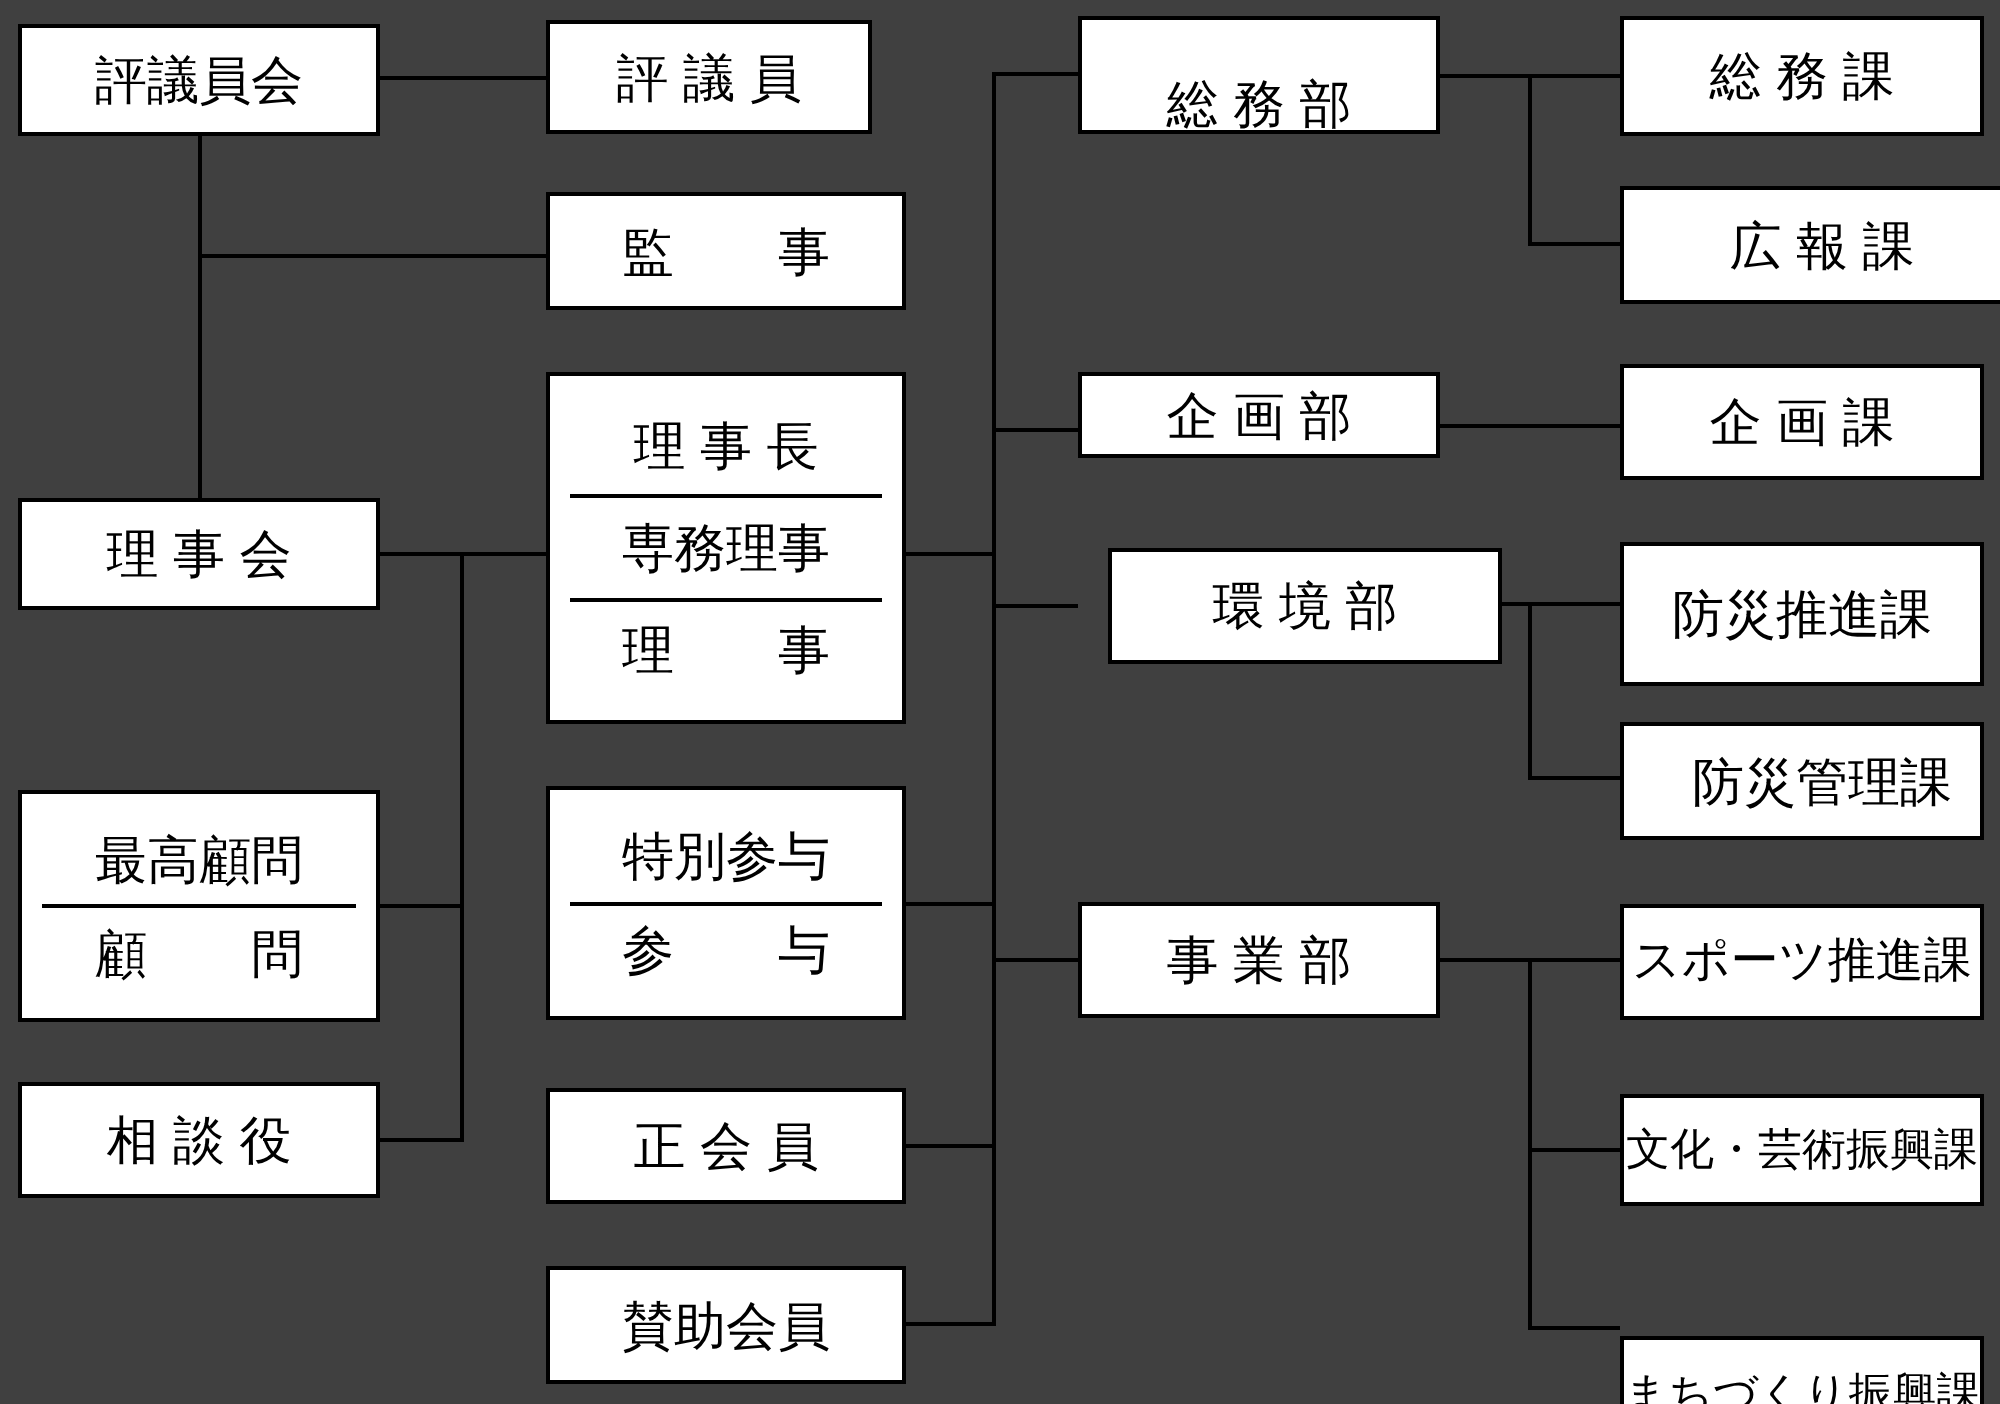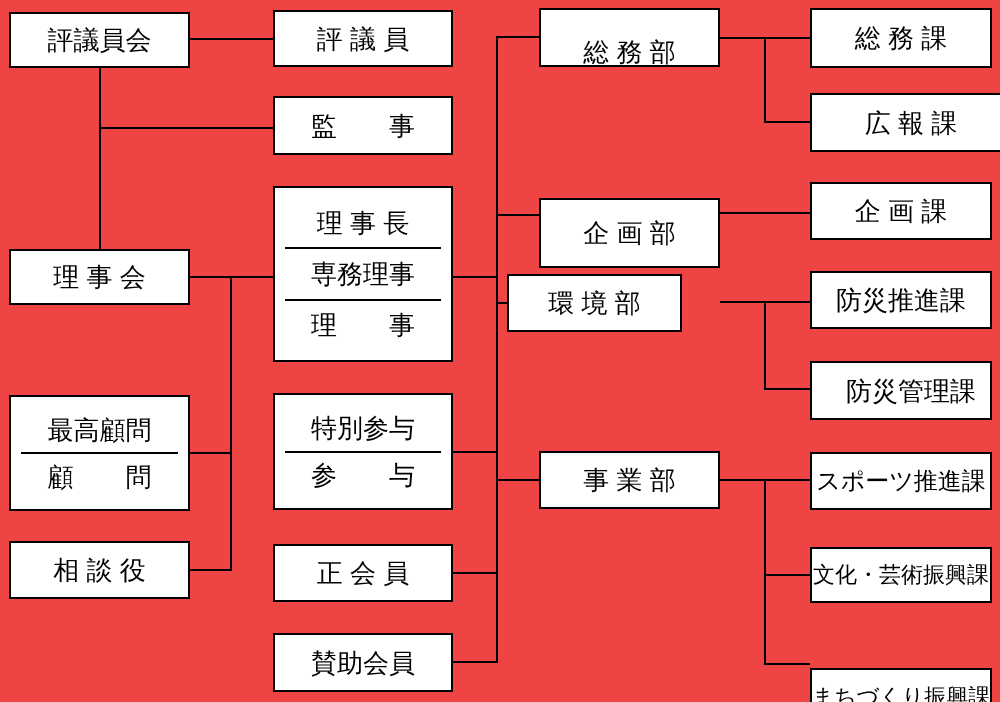--- a/index.html
+++ b/index.html
@@ -4,21 +4,21 @@
 <style>
   html, body {
     margin: 0;
     padding: 0;
     background: #ffffff;
   }
   .stage {
     position: relative;
     width: 1000px;
     height: 702px;
-    background: #ef4444;
+    background: #404040;
     font-family: "Liberation Sans", "DejaVu Sans", sans-serif;
     color: #000000;
     overflow: hidden;
   }
   .node {
     position: absolute;
     box-sizing: border-box;
     border: 2px solid #000000;
     background: #ffffff;
     display: flex;
@@ -104,21 +104,21 @@
     </div>
     <div class="cell">
       <span>顧　　問</span>
     </div>
   </div>
 
   <div class="node" style="left:9px; top:541px; width:181px; height:58px;">
     <span>相 談 役</span>
   </div>
 
-  <div class="node" style="left:273px; top:10px; width:180px; height:57px;">
+  <div class="node" style="left:273px; top:10px; width:163px; height:57px;">
     <span>評 議 員</span>
   </div>
 
   <div class="node" style="left:273px; top:96px; width:180px; height:59px;">
     <span>監　　事</span>
   </div>
 
   <div class="node stack" style="left:273px; top:186px; width:180px; height:176px;">
     <div class="cell">
       <span>理 事 長</span>
@@ -145,45 +145,45 @@
   </div>
 
   <div class="node" style="left:273px; top:633px; width:180px; height:59px;">
     <span>賛助会員</span>
   </div>
 
   <div class="node" style="left:539px; top:8px; width:181px; height:59px;align-items:flex-end;">
     <span>総 務 部</span>
   </div>
 
-  <div class="node" style="left:539px; top:186px; width:181px; height:70px;margin-top:12px;">
+  <div class="node" style="left:539px; top:186px; width:181px; height:43px;">
     <span>企 画 部</span>
   </div>
 
-  <div class="node" style="left:507px; top:274px; width:175px; height:58px;">
+  <div class="node" style="left:554px; top:274px; width:197px; height:58px;">
     <span>環 境 部</span>
   </div>
 
   <div class="node" style="left:539px; top:451px; width:181px; height:58px;">
     <span>事 業 部</span>
   </div>
 
   <div class="node" style="left:810px; top:8px; width:182px; height:60px;">
     <span>総 務 課</span>
   </div>
 
   <div class="node" style="left:810px; top:93px; width:202px; height:59px;">
     <span>広 報 課</span>
   </div>
 
   <div class="node" style="left:810px; top:182px; width:182px; height:58px;">
     <span>企 画 課</span>
   </div>
 
-  <div class="node" style="left:810px; top:271px; width:182px; height:58px;">
+  <div class="node" style="left:810px; top:271px; width:182px; height:72px;">
     <span>防災推進課</span>
   </div>
 
   <div class="node" style="left:810px; top:361px; width:182px; height:59px;padding-left:20px;">
     <span>防災管理課</span>
   </div>
 
   <div class="node fs-m" style="left:810px; top:452px; width:182px; height:58px;">
     <span>スポーツ推進課</span>
   </div>

